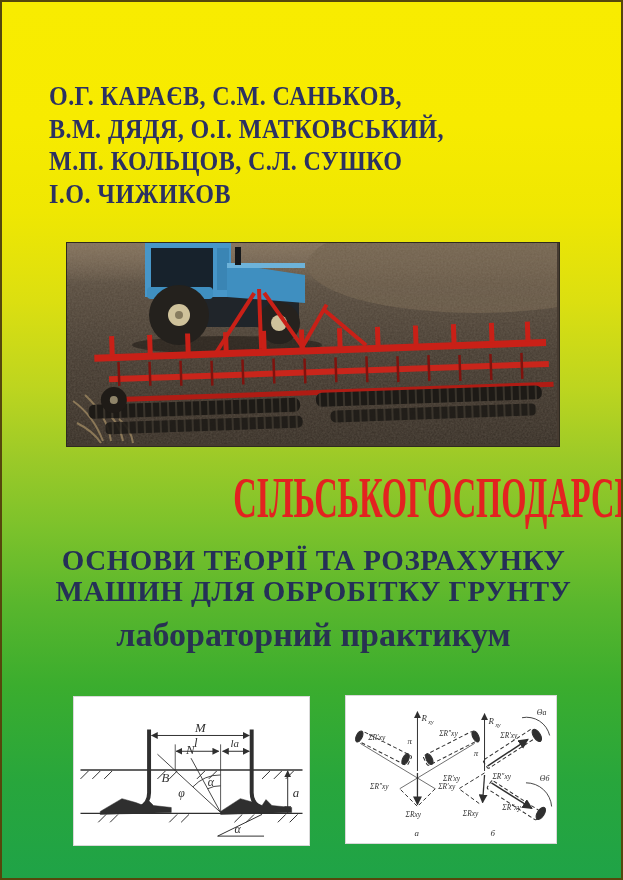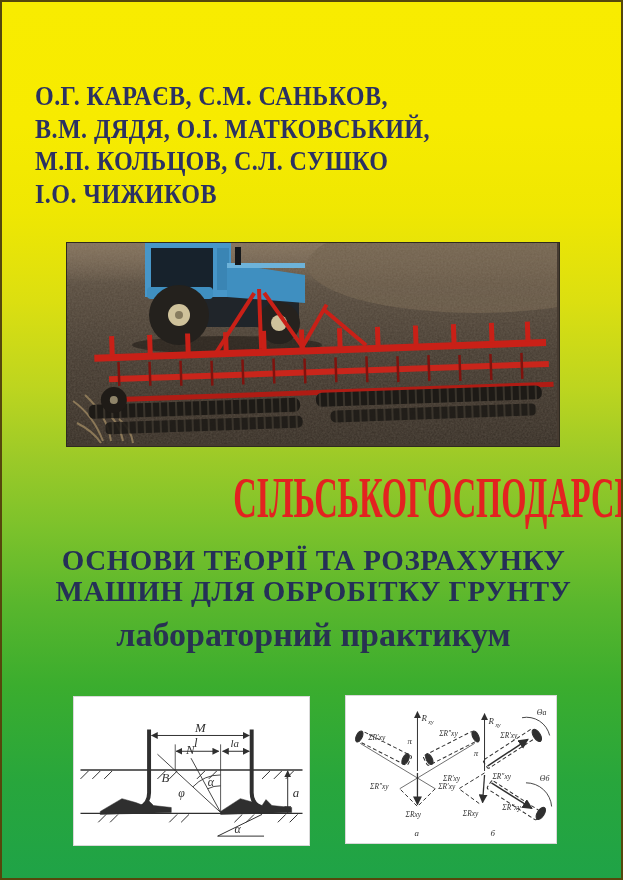--- a/index.html
+++ b/index.html
@@ -9,21 +9,21 @@
     box-sizing:border-box;
     border:2px solid #55470c;
     overflow:hidden;
     background:linear-gradient(180deg,
       #f8ec00 0%, #f7eb00 14%, #efe702 24%, #dcdf10 34%,
       #bdd51f 44%, #9cca28 52%, #7cc22b 60%, #58b62d 69%,
       #3bad2e 78%, #28a63c 89%, #1fa347 100%);
     font-family:"Liberation Serif","DejaVu Serif",serif;
   }
   .authors{
-    position:absolute;top:78px;left:33px;
+    position:absolute;top:78px;left:47px;
     color:#2b3162;font-weight:bold;font-size:28px;line-height:32.5px;
     letter-spacing:.5px;white-space:nowrap;
   }
   .authors div{transform:scaleX(.86);transform-origin:left center;}
   .photo{
     position:absolute;left:64px;top:240px;width:492px;height:203px;
     border:1px solid #2e2a20;background:#463b31;
   }
   .photo svg{display:block;}
   .title-row{position:absolute;left:0;top:463px;width:623px;text-align:center;white-space:nowrap;}

